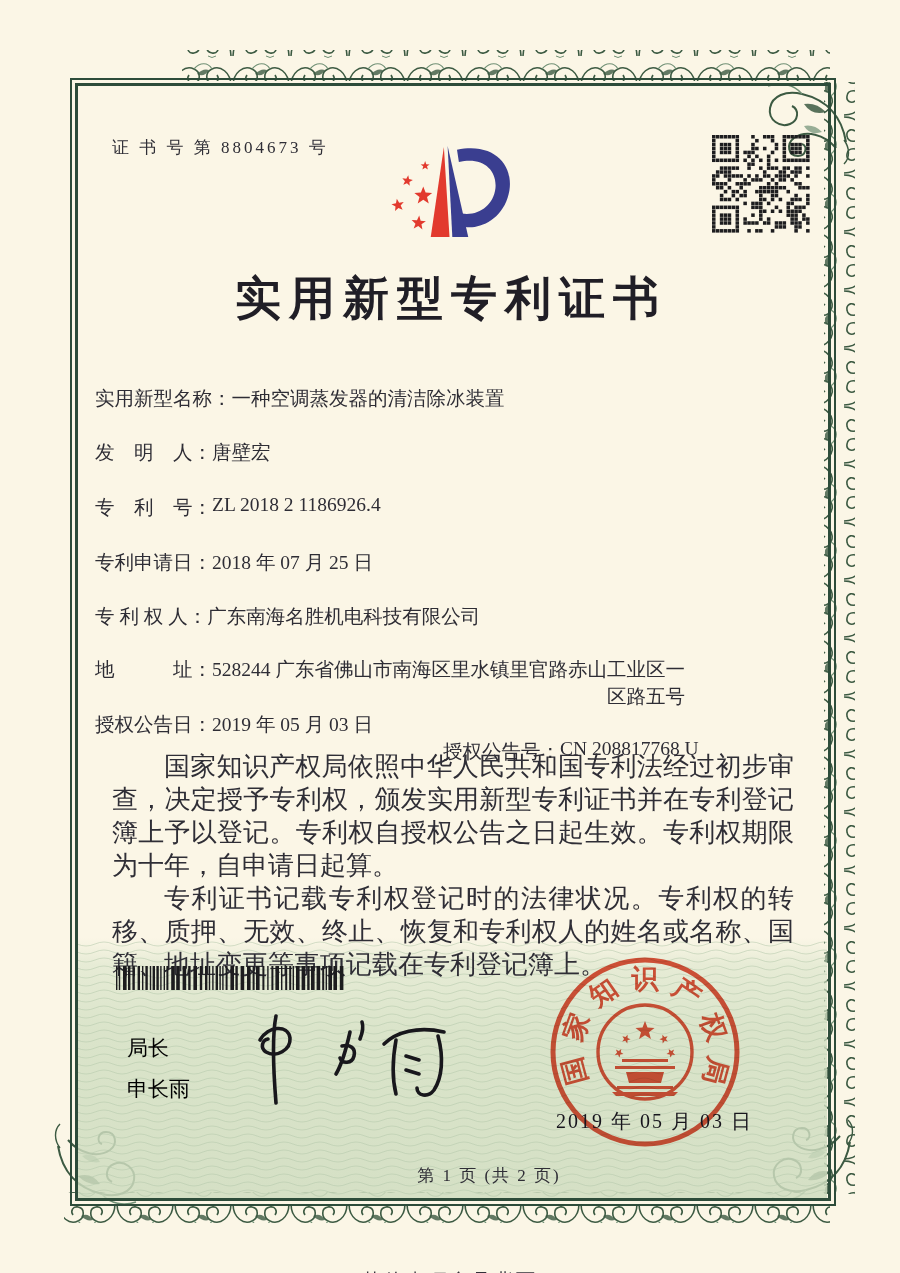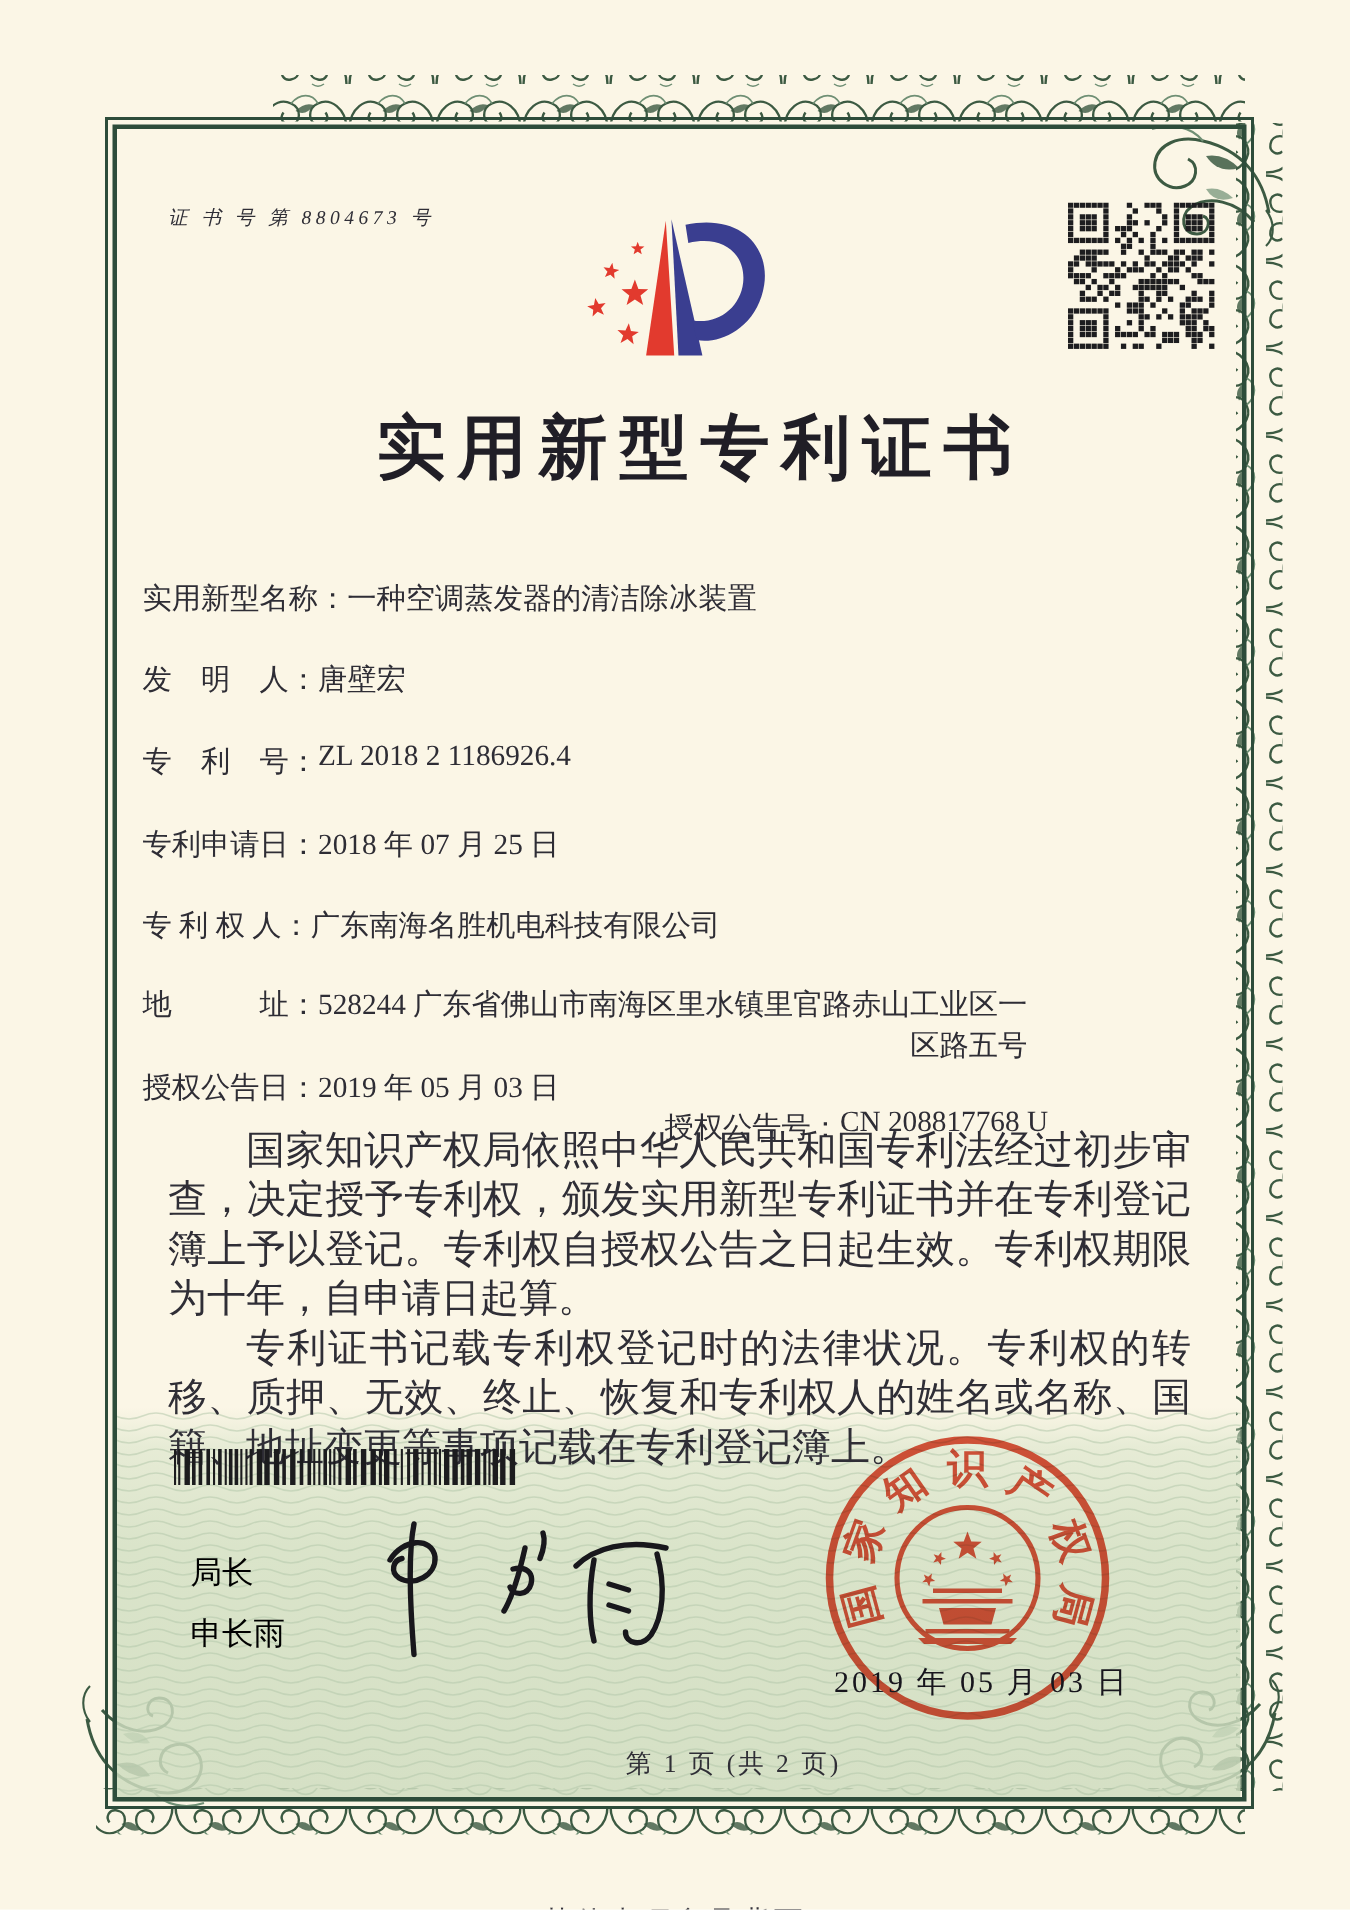--- a/index.html
+++ b/index.html
@@ -14,26 +14,26 @@
   .frame{position:absolute;left:70px;top:78px;width:762px;height:1124px;border:2px solid #2d4c3a;}
   .frame-inner{position:absolute;inset:3px;border:3px solid #2d4c3a;}
   
   .band{
     position:absolute;left:77px;top:938px;width:750px;height:263px;overflow:hidden;
     background:linear-gradient(180deg, rgba(216,228,202,0) 0%, rgba(214,227,200,.55) 10%,
                rgba(209,223,194,.78) 35%, rgba(206,220,191,.85) 100%);
   }
   .band svg{position:absolute;left:0;top:0;}
   .ornament{position:absolute;left:0;top:0;pointer-events:none;}
-  .cert-no{position:absolute;left:112px;top:136px;font-size:13px;letter-spacing:3px;color:#2f2e36;font-style:italic;}
+  .cert-no{position:absolute;left:112px;top:136px;font-size:17px;letter-spacing:3px;color:#2f2e36;}
   .logo{position:absolute;left:382px;top:130px;}
   .qr{position:absolute;left:711px;top:135px;}
   .title{
     position:absolute;left:70px;top:268px;width:762px;text-align:center;
-    font-size:46px;font-weight:bold;letter-spacing:8px;color:#201e26;padding-left:16px;
+    font-size:46px;font-weight:bold;letter-spacing:8px;color:#201e26;
   }
   .field{position:absolute;left:95px;width:690px;font-size:19.5px;display:flex;color:#2e2d35;}
   .field .lbl{flex:none;white-space:pre;}
   .field .val{white-space:pre-line;}
   .f0{top:385px;} .f1{top:439px;} .f2{top:494px;} .f3{top:549px;}
   .f4{top:603px;} .f5{top:656px;} .f5 .val{max-width:545px;text-align:right;}
   .f6{top:711px;position:absolute;}
   .grant-no{position:absolute;left:348px;top:0;display:flex;white-space:pre;margin-top:27px;}
   .paras{position:absolute;left:112px;top:750px;width:682px;font-size:26px;
          line-height:33px;text-align:justify;color:#2f2e36;}

